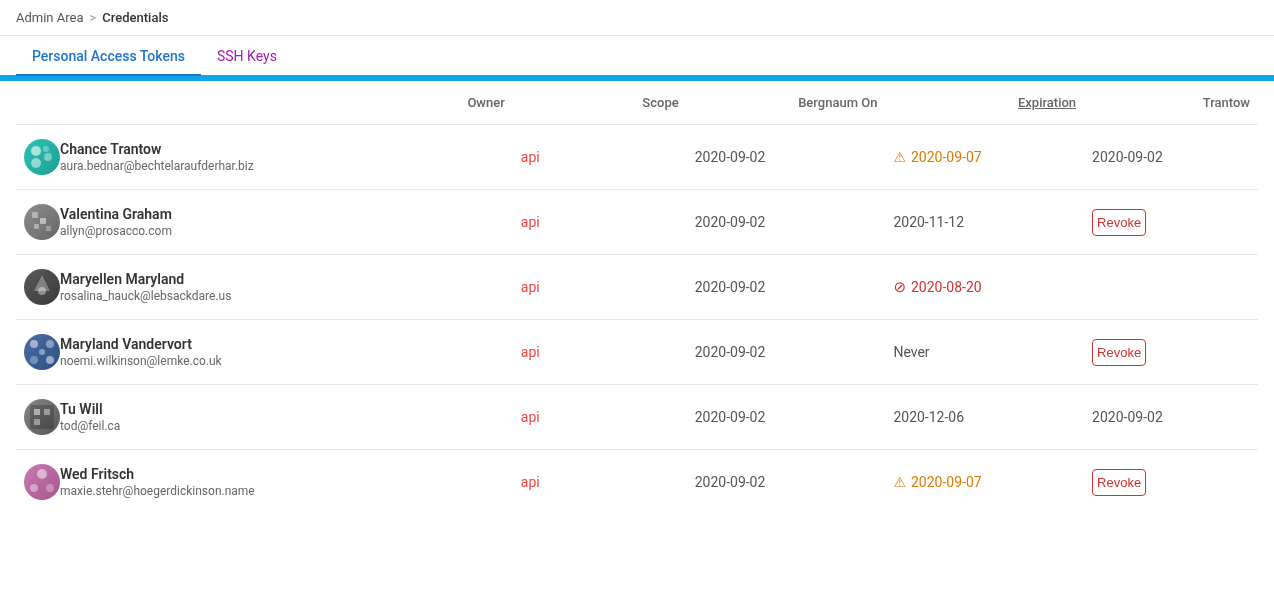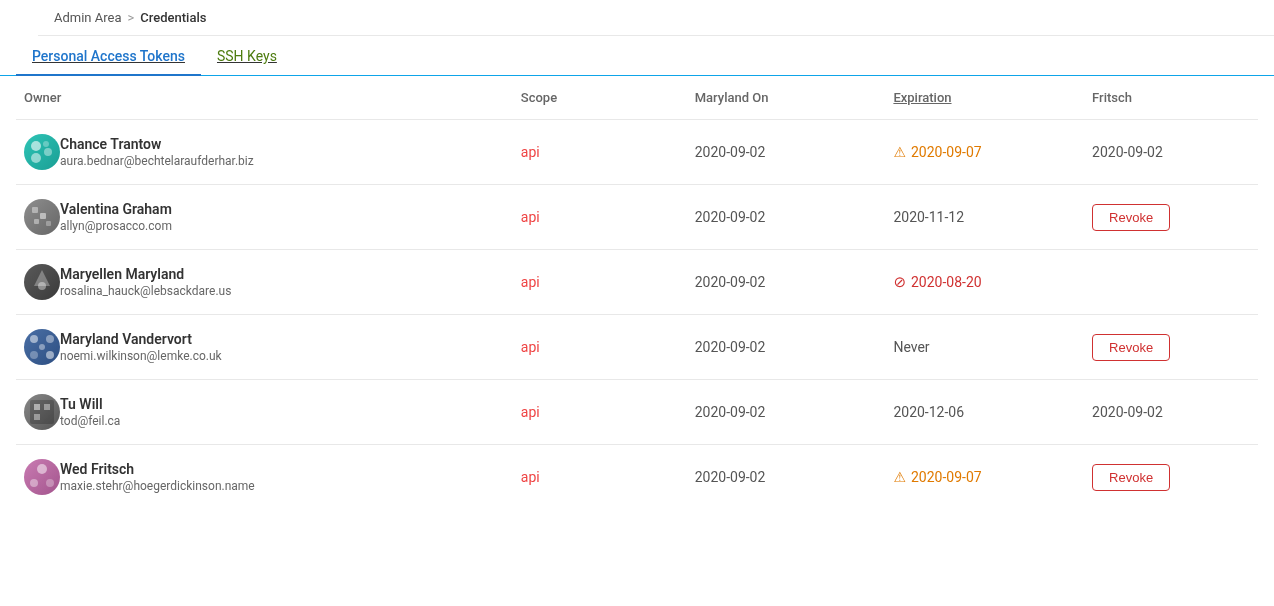--- a/index.html
+++ b/index.html
@@ -9,60 +9,58 @@
       color: #333;
       background: #fff;
     }
     .breadcrumb {
       display: flex;
       align-items: center;
       padding: 10px 16px;
       font-size: 13px;
       color: #555;
       border-bottom: 1px solid #e8e8e8;
-      margin-left: 38px;
     }
     .breadcrumb-separator {
       margin: 0 6px;
       color: #999;
     }
     .breadcrumb-current {
       color: #333;
       font-weight: 500;
       text-align: center;
     }
     .tabs {
       display: flex;
-      border-bottom: 1px solid #0ea5e9;
+      border-bottom: 6px solid #0ea5e9;
       padding: 0 16px;
-      text-decoration: underline;
     }
     .tab {
       padding: 12px 16px 10px;
       cursor: pointer;
       font-size: 14px;
-      color: #4d7c0f;
+      color: #a21caf;
       border-bottom: 2px solid transparent;
       margin-bottom: -1px;
       text-decoration: none;
     }
     .tab.active {
       color: #1f75cb;
       border-bottom-color: #1f75cb;
       font-weight: 500;
     }
     .table-container {
       padding: 0 16px;
     }
     table {
       width: 100%;
       border-collapse: collapse;
     }
     thead th {
-      text-align: left;
+      text-align: right;
       padding: 14px 8px;
       font-size: 13px;
       font-weight: 500;
       color: #666;
       border-bottom: 1px solid #e8e8e8;
     }
     tbody tr {
       border-bottom: 1px solid #e8e8e8;
     }
     tbody tr:last-child {
@@ -114,21 +112,21 @@
     .expiration-expired {
       color: #d03131;
       display: flex;
       align-items: center;
       gap: 5px;
     }
     .revoke-btn {
       border: 1px solid #d03131;
       color: #d03131;
       background: #fff;
-      padding: 5px 16px;
+      padding: 5px 4px;
       border-radius: 4px;
       cursor: pointer;
       font-size: 13px;
     }
     .col-owner { width: 40%; }
     .col-scope { width: 14%; }
     .col-created { width: 16%; }
     .col-expiration { width: 16%; text-decoration: underline; }
     .col-revoked { width: 14%; }
 
@@ -153,23 +151,23 @@
   <div class="tab active">Personal Access Tokens</div>
   <div class="tab">SSH Keys</div>
 </div>
 
 <div class="table-container">
   <table>
     <thead>
       <tr>
         <th class="col-owner">Owner</th>
         <th class="col-scope">Scope</th>
-        <th class="col-created">Maryland On</th>
+        <th class="col-created">Bergnaum On</th>
         <th class="col-expiration">Expiration</th>
-        <th class="col-revoked">Fritsch</th>
+        <th class="col-revoked">Trantow</th>
       </tr>
     </thead>
     <tbody id="table-body">
     <tr>
           <td>
     <div class="owner-cell">
       <div class="avatar avatar-1">
         <svg width="36" height="36" viewBox="0 0 36 36">
           <circle cx="18" cy="18" r="18" fill="none"></circle>
 

